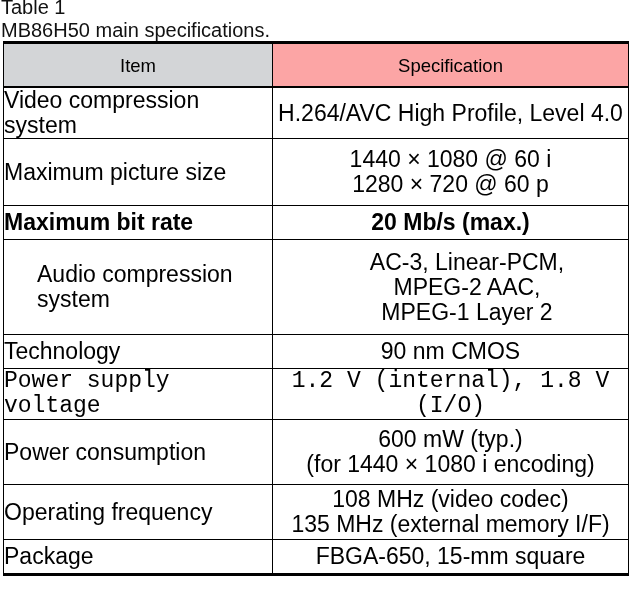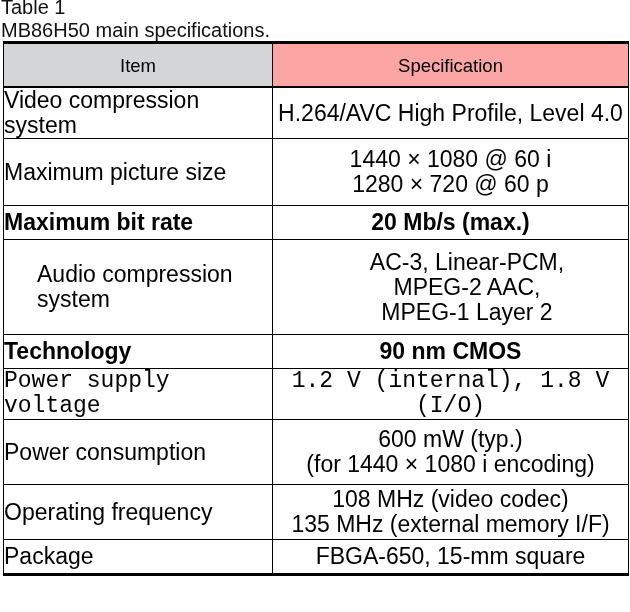--- a/index.html
+++ b/index.html
@@ -95,21 +95,21 @@
   .multiline {
     white-space: pre-line;
   }
 
   
   tr.r-video  td { height: 38px; }
   tr.r-picsize td { height: 66px; }
   tr.r-bitrate td { height: 33px; font-weight: bold; }
   tr.r-syslayer td { height: 33px; }
   tr.r-audio  td { height: 94px; padding-left: 33px; }
-  tr.r-tech   td { height: 33px; font-weight: bold; }
+  tr.r-tech   td { height: 33px; }
   tr.r-voltage td { height: 33px; font-family: Liberation Mono, monospace; }
   tr.r-power  td { height: 64px; }
   tr.r-freq   td { height: 54px; }
   tr.r-package td { height: 33px; }
 </style>
 </head>
 <body>
 
 <div class="sheet">
 

